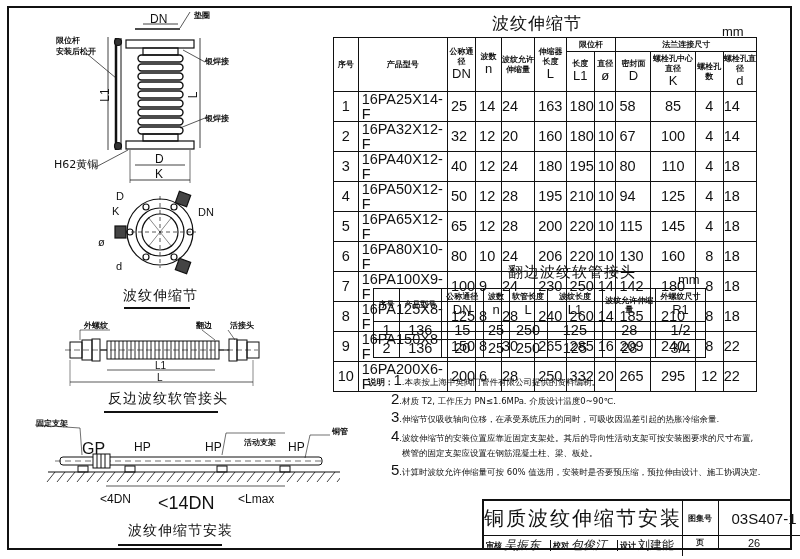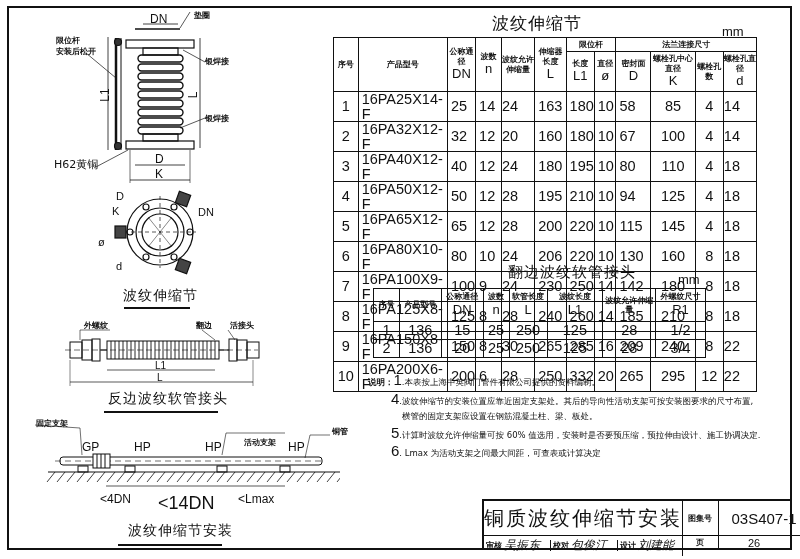--- a/index.html
+++ b/index.html
@@ -11,21 +11,21 @@
   .cn { font-family: "DejaVu Sans", sans-serif; }
   .num { font-family: "Liberation Sans", "DejaVu Sans", sans-serif; }
 
   
   table.grid { border-collapse: collapse; position: absolute; }
   table.grid td { border: 1px solid #111; padding: 0; text-align: center; vertical-align: middle; line-height: 1; }
   .hdr { font-size: 8px; font-weight: bold; line-height: 1.15 !important; }
   .hsym { font-size: 13px; font-weight: normal; display: block; margin-top: 1px; }
   .cell { font-size: 14.5px; height: 15.2px; }
   .cell.l { text-align: left; padding-left: 3px; }
-  .cell.r { text-align: center; padding-right: 16px; }
+  .cell.r { text-align: left; padding-right: 16px; }
   table.main td { border-style: solid; }
 
   .title-big { font-size: 17px; letter-spacing: 1px; }
   .mm { font-size: 13px; }
 
   .notes { position: absolute; left: 368px; top: 372px; font-size: 8.5px; line-height: 15.5px; }
   .notes .row { white-space: nowrap; }
   .notes .n { font-size: 15px; font-family: "Liberation Sans", sans-serif; }
 
   .tblock { position: absolute; left: 482px; top: 499px; width: 308px; height: 51px; border-top: 2px solid #111; border-left: 2px solid #111; box-sizing: border-box; }
@@ -198,21 +198,21 @@
 <div class="abs cn label-s" style="left:84px;top:320px">外螺纹</div>
 <div class="abs cn label-s" style="left:196px;top:320px">翻边</div>
 <div class="abs cn label-s" style="left:230px;top:320px">活接头</div>
 <div class="abs num" style="left:155px;top:360px;font-size:10px">L1</div>
 <div class="abs num" style="left:157px;top:372px;font-size:10px">L</div>
 <div class="abs cn caption" style="left:108px;top:390px">反边波纹软管接头</div>
 
 <div class="abs cn label-s" style="left:36px;top:418px">固定支架</div>
 <div class="abs cn label-s" style="left:244px;top:437px">活动支架</div>
 <div class="abs cn label-s" style="left:332px;top:426px">铜管</div>
-<div class="abs num" style="left:82px;top:440px;font-size:12px">GP</div>
+<div class="abs num" style="left:82px;top:440px;font-size:16px">GP</div>
 <div class="abs num" style="left:134px;top:440px;font-size:12px">HP</div>
 <div class="abs num" style="left:205px;top:440px;font-size:12px">HP</div>
 <div class="abs num" style="left:288px;top:440px;font-size:12px">HP</div>
 <div class="abs num" style="left:100px;top:492px;font-size:12px">&lt;4DN</div>
 <div class="abs num" style="left:158px;top:493px;font-size:18px">&lt;14DN</div>
 <div class="abs num" style="left:238px;top:492px;font-size:12px">&lt;Lmax</div>
 <div class="abs cn caption" style="left:128px;top:522px">波纹伸缩节安装</div>
 
 <div class="abs cn title-big" style="left:492px;top:12px">波纹伸缩节</div>
 <div class="abs num mm" style="left:722px;top:24px">mm</div>
@@ -441,33 +441,34 @@
         <td class="cell num" style="height: 17px;">250</td>
         <td class="cell num" style="height: 17px;">125</td>
         <td class="cell num" style="height: 17px;">28</td>
         <td class="cell num" style="height: 17px; margin-top: 26px;">3/4</td>
       </tr>
     </tbody>
 </table>
 
 <div class="notes cn">
   <div class="row"><span style="font-weight:bold">说明：</span><span class="n">1</span><span>.本表按上海中英阀门管件有限公司提供的资料编制。</span></div>
+  <div class="row" style="padding-left:23px"><span class="n">2</span><span>.材质 T2, 工作压力 PN≤1.6MPa. 介质设计温度0~90℃.</span></div>
+  <div class="row" style="padding-left:23px"><span class="n">3</span><span>.伸缩节仅吸收轴向位移，在承受系统压力的同时，可吸收因温差引起的热胀冷缩余量.</span></div>
   <div class="row" style="padding-left:23px"><span class="n">4</span><span>.波纹伸缩节的安装位置应靠近固定支架处。其后的导向性活动支架可按安装图要求的尺寸布置,</span></div>
   <div class="row" style="padding-left:34px"><span>横管的固定支架应设置在钢筋混凝土柱、梁、板处。</span></div>
   <div class="row" style="padding-left:23px"><span class="n">5</span><span>.计算时波纹允许伸缩量可按 60% 值选用，安装时是否要预压缩，预拉伸由设计、施工协调决定.</span></div>
-  <div class="row" style="padding-left:23px"><span class="n">6</span><span>. Lmax 为活动支架之间最大间距，可查表或计算决定</span></div>
 </div>
 
 <div class="tblock">
   <div class="abs cn" style="left:0;top:0;width:198px;height:34px;border-right:1px solid #111;border-bottom:1px solid #111;display:flex;align-items:center;justify-content:center;font-size:20px;letter-spacing:2px">铜质波纹伸缩节安装</div>
   <div class="abs cn label-s" style="left:198px;top:0;width:36px;height:34px;border-right:1px solid #111;border-bottom:1px solid #000000;display:flex;align-items:center;justify-content:center">图集号</div>
   <div class="abs num" style="left:234px;top:0;width:92px;height:34px;border-bottom:1px solid #111;display:flex;align-items:center;justify-content:center;font-size:15px">03S407-1</div>
   <div class="abs" style="left:0;top:34px;width:198px;height:21px;border-right:1px solid #111;display:flex;align-items:center;font-size:8px">
     <span class="cn label-s" style="width:20px;text-align:center">审核</span>
     <span style="width:46px;font-size:12px;font-style:italic;font-family:'DejaVu Serif',serif">吴振东</span>
     <span class="cn label-s" style="width:20px;text-align:center;border-left:1px solid #111">校对</span>
     <span style="width:46px;font-size:12px;font-style:italic;font-family:'DejaVu Serif',serif">包俊江</span>
     <span class="cn label-s" style="width:20px;text-align:center;border-left:1px solid #111">设计</span>
-    <span style="width:44px;font-size:12px;font-style:italic;font-family:'DejaVu Serif',serif">刘建能</span>
+    <span style="width:44px;font-size:12px;font-family:'DejaVu Serif',serif">刘建能</span>
   </div>
   <div class="abs cn label-s" style="left:198px;top:34px;width:36px;height:15px;border-right:1px solid #111;display:flex;align-items:center;justify-content:center">页</div>
   <div class="abs num" style="left:234px;top:34px;width:72px;height:15px;display:flex;align-items:center;justify-content:center;font-size:11px">26</div>
 </div>
 
 </body></html>

